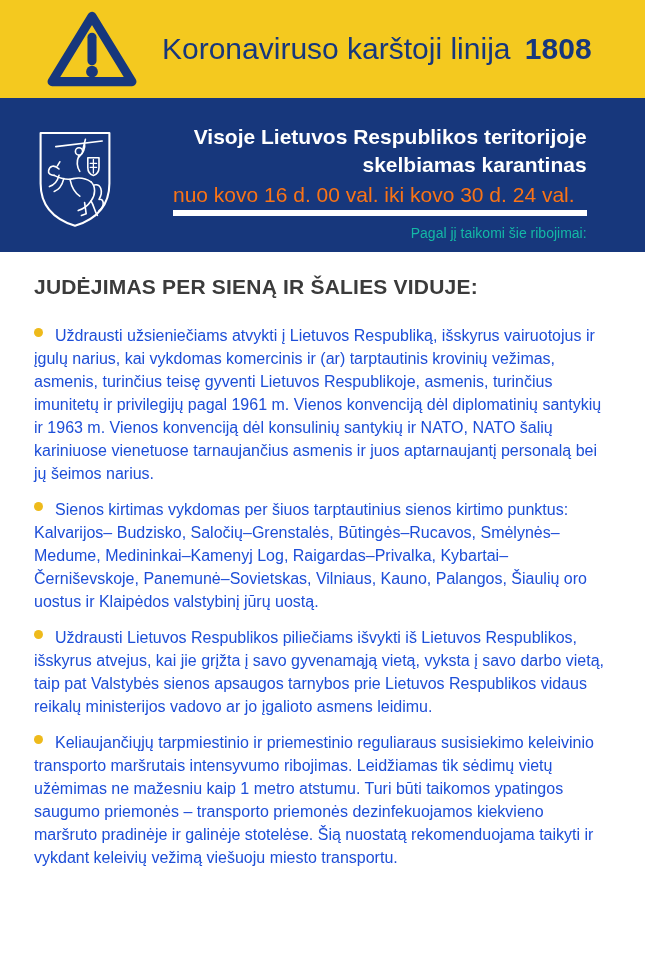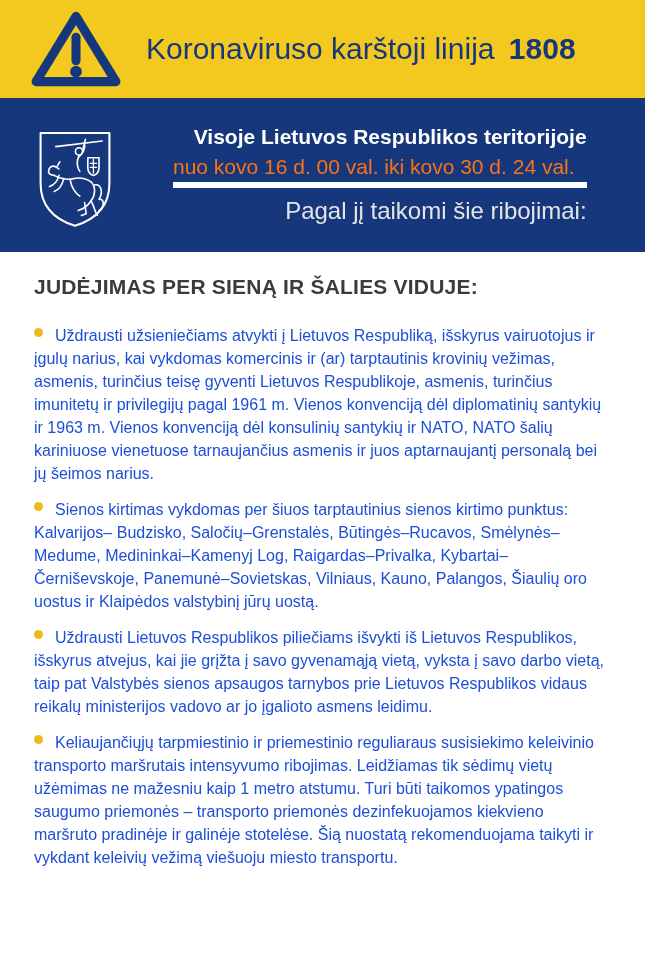--- a/index.html
+++ b/index.html
@@ -7,36 +7,36 @@
   body {
     width: 645px; height: 960px;
     font-family: "Liberation Sans", "DejaVu Sans", sans-serif;
     background: #fff;
   }
   .poster { width: 645px; height: 960px; display: flex; flex-direction: column; overflow: hidden; }
 
   
   .header {
     height: 98px; background: #F4C91F; flex-shrink: 0;
-    display: flex; align-items: center;
+    display: flex; align-items: center; padding-left: 16px;
   }
   .warn-icon { width: 92px; height: 78px; margin-left: 30px; flex-shrink: 0; }
   .header-title { margin-left: 24px; font-size: 30px; color: #17377C; white-space: nowrap; }
   .header-title .num { font-weight: bold; margin-left: 6px; }
 
   
   .banner { height: 154px; background: #17377C; flex-shrink: 0; display: flex; text-align: right; }
   .coa { width: 80px; height: 102px; margin: 30px 0 0 35px; flex-shrink: 0; }
   .banner-text { margin: 25px 0 0 58px; }
   .banner-title { color: #ffffff; font-weight: bold; font-size: 21px; line-height: 28px; }
   .banner-period {
     display: inline-block; color: #f97316; font-size: 21px; line-height: 25px;
     border-bottom: 6px solid #ffffff; padding: 0 12px 3px 0; margin-top: 3px;
   }
-  .banner-sub { color: #e5e5e5; font-size: 24px; margin-top: 9px; }
+  .banner-sub { color: #14b8a6; font-size: 14px; margin-top: 9px; }
 
   
   .content { flex: 1; background: #fff; padding: 23px 34px 0 34px; }
   .content h1 {
     margin: 0 0 25px 0; font-size: 21px; font-weight: bold;
     color: #3B3B3B; letter-spacing: 0.2px;
   }
   p.bullet { margin: 0 0 13px 0; font-size: 16px; line-height: 23px; color: #1d4ed8; }
   .dot {
     display: inline-block; width: 9px; height: 9px; border-radius: 50%;
@@ -86,20 +86,21 @@
 
       <path d="M70 66 C76 72 76 82 70 90 C66 96 60 100 54 102"></path>
       <path d="M62 92 L64 106 L58 108"></path>
       <path d="M70 90 C74 96 74 102 78 108"></path>
 
       <path d="M74 70 C82 68 86 78 80 88 C86 86 88 96 80 102"></path>
     </svg>
     <div class="banner-text">
       <div class="banner-title">
         <div>Visoje Lietuvos Respublikos teritorijoje</div>
+        <div>skelbiamas karantinas</div>
       </div>
       <div class="banner-period">nuo kovo 16 d. 00 val. iki kovo 30 d. 24 val.</div>
       <div class="banner-sub">Pagal jį taikomi šie ribojimai:</div>
     </div>
   </div>
 
   <div class="content">
     <h1>JUDĖJIMAS PER SIENĄ IR ŠALIES VIDUJE:</h1>
 
     <p class="bullet"><span class="dot"></span><span>Uždrausti užsieniečiams atvykti į Lietuvos Respubliką, išskyrus vairuotojus ir įgulų narius, kai vykdomas komercinis ir (ar) tarptautinis krovinių vežimas, asmenis, turinčius teisę gyventi Lietuvos Respublikoje, asmenis, turinčius imunitetų ir privilegijų pagal 1961 m. Vienos konvenciją dėl diplomatinių santykių ir 1963 m. Vienos konvenciją dėl konsulinių santykių ir NATO, NATO šalių kariniuose vienetuose tarnaujančius asmenis ir juos aptarnaujantį personalą bei jų šeimos narius.</span></p>

